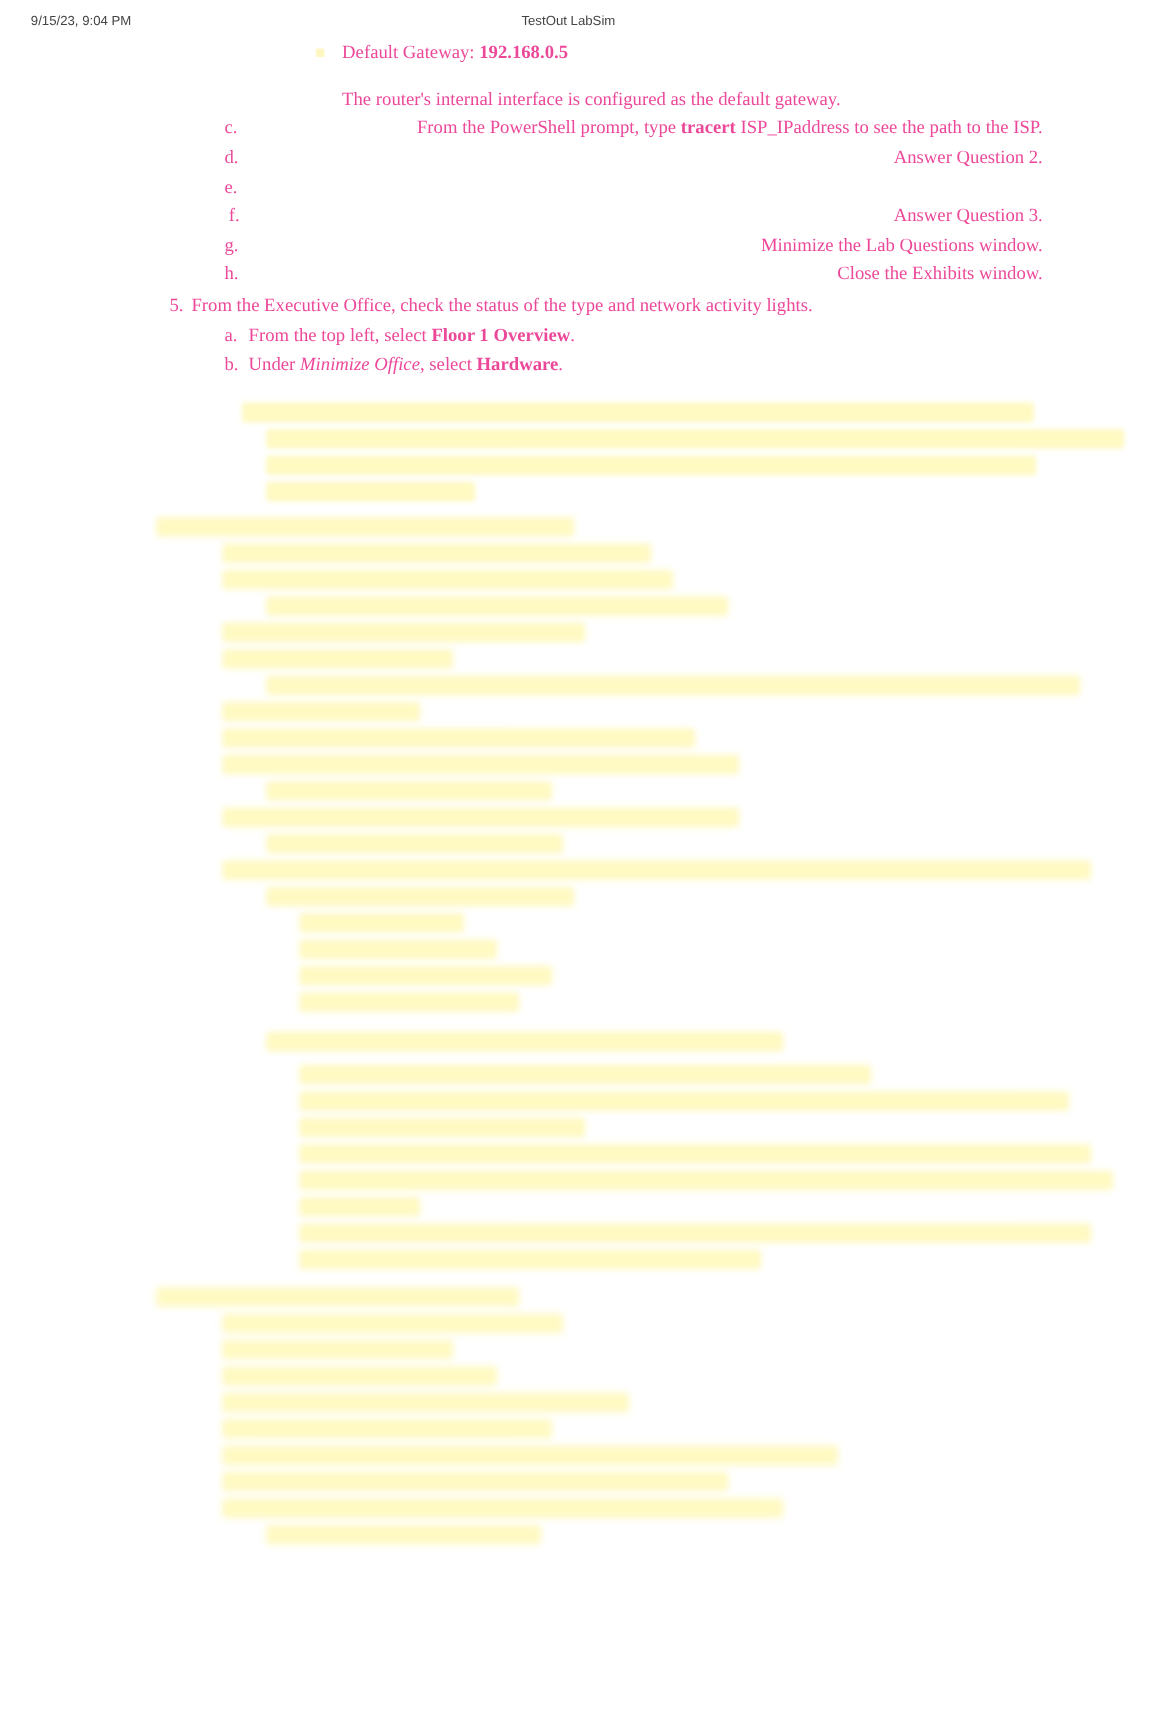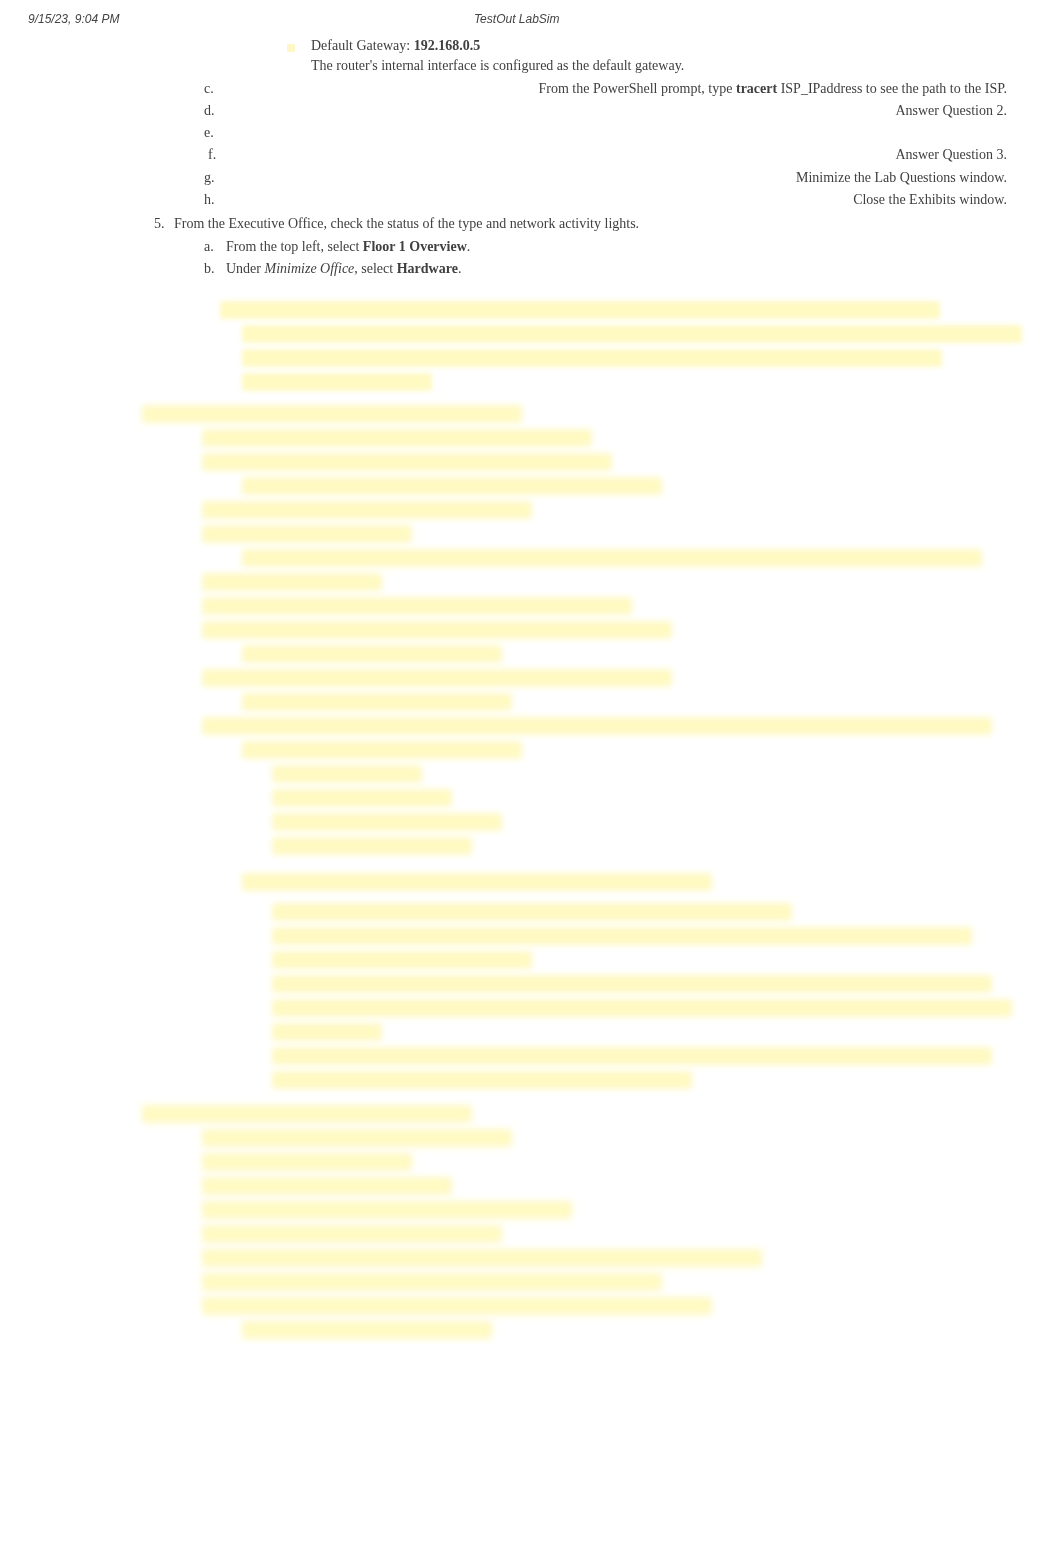--- a/index.html
+++ b/index.html
@@ -11,51 +11,50 @@
     width: 1062px;
   }
   .page-header {
     display: flex;
     justify-content: space-between;
     align-items: flex-start;
     padding: 12px 28px 4px 28px;
     font-family: Arial, Helvetica, sans-serif;
     font-size: 12px;
     color: #444444;
-    font-style: italic;
   }
   .page-header .center-title {
     flex: 1;
     text-align: center;
   }
   .content {
     padding-left: 142px;
-    padding-right: 55px;
+    padding-right: 114px;
     padding-top: 6px;
-    font-size: 14px;
+    font-size: 17px;
     line-height: 1.45;
-    color: #404040;
+    color: #ec4899;
   }
   .bullet-block .bullet-row {
     display: flex;
     padding-left: 145px;
   }
   .bullet-block .bullet-dot {
     width: 8px;
     height: 8px;
     background: #fef7c3;
     border-radius: 2px;
     margin-top: 8px;
     margin-right: 16px;
     flex: 0 0 auto;
   }
   .bullet-text { flex: 1; }
   .note-indent {
     padding-left: 169px;
-    margin-top: 0;
+    margin-top: 17px;
   }
   .sub-list .item {
     display: flex;
     padding-left: 62px;
     margin-top: 2px;
   }
   .sub-list .letter {
     width: 22px;
     flex: 0 0 auto;
   }

